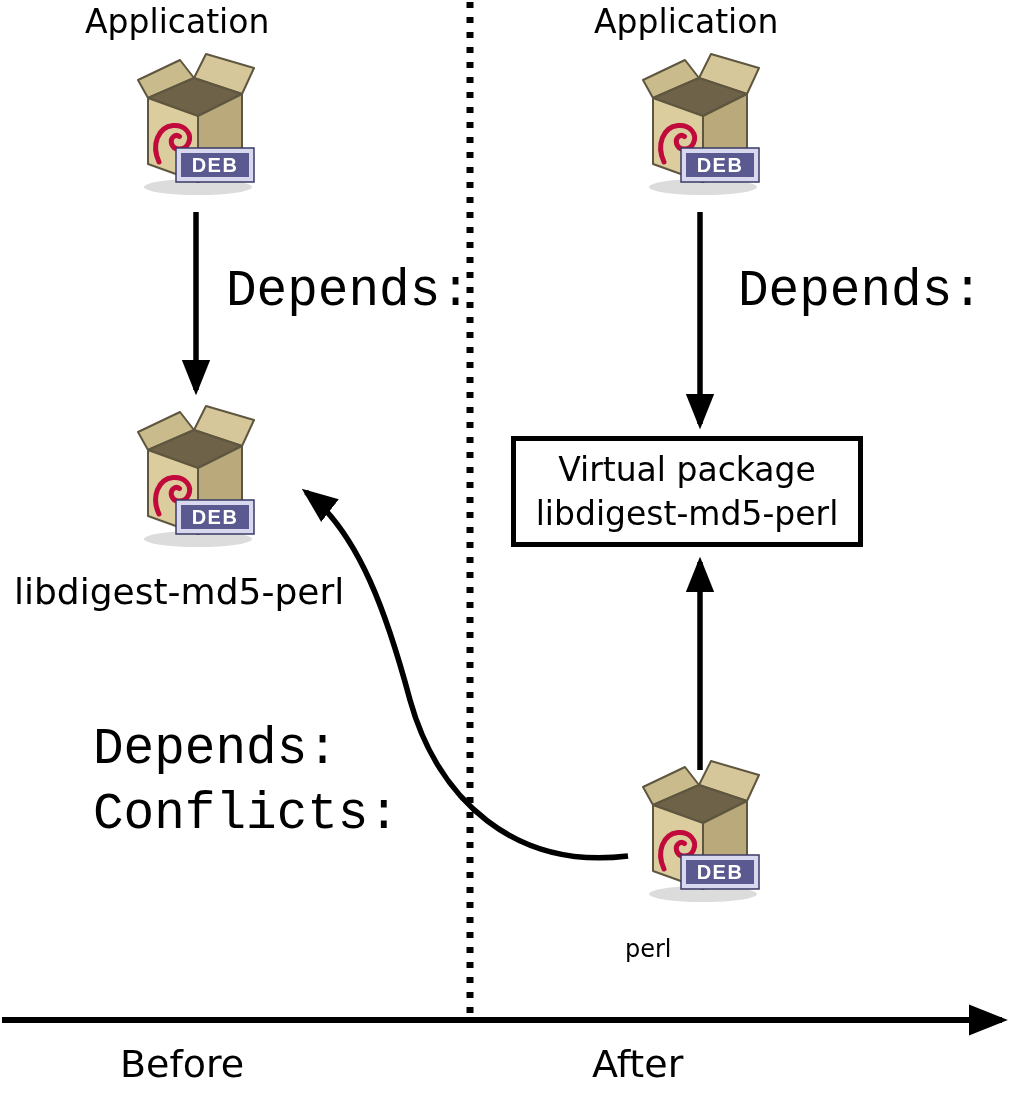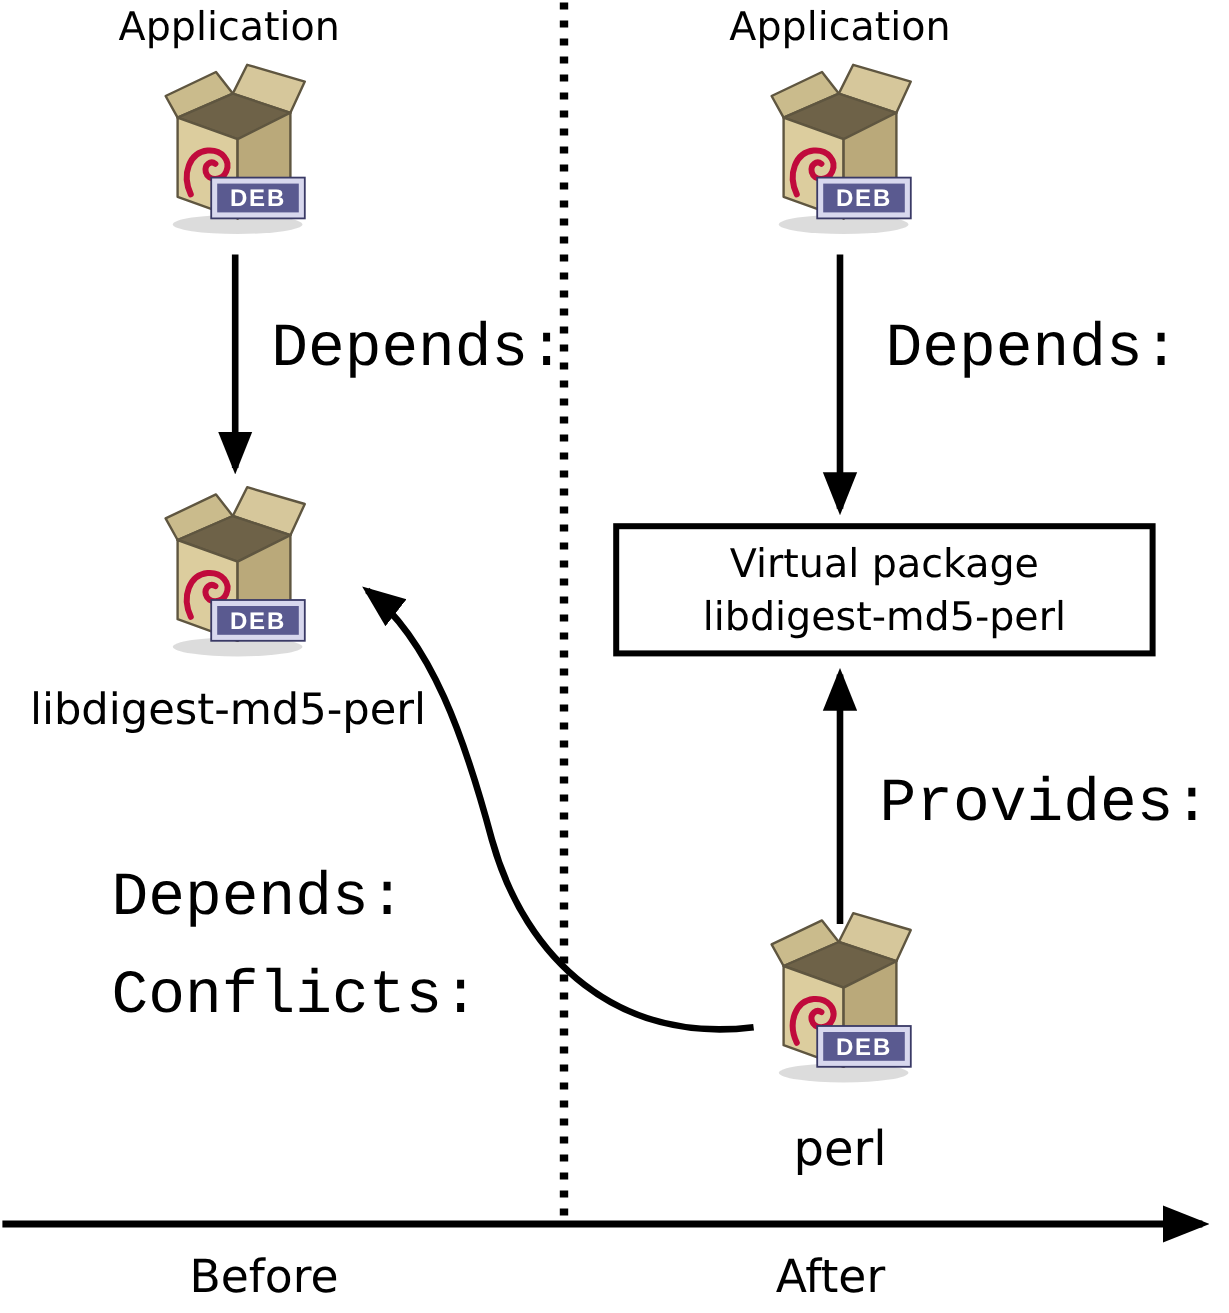--- a/index.html
+++ b/index.html
@@ -4,23 +4,23 @@
 <style>
   * { margin:0; padding:0; box-sizing:border-box; }
   html,body { background:#ffffff; }
   body { font-family:"DejaVu Sans","Liberation Sans",sans-serif; color:#000; }
   .canvas { position:relative; width:1024px; height:1094px; background:#ffffff; overflow:hidden; }
   .overlay { position:absolute; left:0; top:0; width:1024px; height:1094px; }
   .pkg { position:absolute; width:150px; height:150px; }
   .label { position:absolute; color:#000; white-space:nowrap; line-height:1.1; }
   .sans { font-family:"DejaVu Sans","Liberation Sans",sans-serif; }
   .mono { font-family:"Liberation Mono","DejaVu Sans Mono",monospace; font-size:51px; }
-  .center { text-align:center; }
+  .center { text-align:left; }
   .vbox {
-    position:absolute; left:511px; top:436px; width:452px; height:111px;
+    position:absolute; left:511px; top:436px; width:352px; height:111px;
     border:5px solid #000; background:#ffffff;
     display:flex; flex-direction:column; align-items:center; justify-content:center;
     font-size:33px; line-height:1.32; text-align:center;
   }
 </style>
 </head>
 <body>
 
 <div class="canvas">
 
@@ -62,40 +62,39 @@
   <div class="label mono" style="left:226px; top:264px;">Depends:</div>
 
   <svg class="pkg" style="left:118px; top:402px;" viewBox="0 0 150 150">
     <use href="#deb-pkg"></use>
   </svg>
 
   <div class="label sans center" style="left:14px; top:572px; width:352px; font-size:36px;">libdigest-md5-perl</div>
 
   <div class="label mono" style="left:93px; top:722px;">Depends:</div>
 
-  <div class="label mono" style="left:93px; top:787px;margin-top:16px;">Conflicts:</div>
+  <div class="label mono" style="left:93px; top:787px;">Conflicts:</div>
 
   <div class="label sans center" style="left:594px; top:4px; width:212px; font-size:33px;">Application</div>
 
   <svg class="pkg" style="left:623px; top:50px;" viewBox="0 0 150 150">
     <use href="#deb-pkg"></use>
   </svg>
 
   <div class="label mono" style="left:738px; top:264px;">Depends:</div>
 
   <div class="vbox">
     <div>Virtual package</div>
     <div>libdigest-md5-perl</div>
   </div>
 
-  <div class="label mono" style="left:733px; top:643px;">Provides:</div>
 
   <svg class="pkg" style="left:623px; top:757px;" viewBox="0 0 150 150">
     <use href="#deb-pkg"></use>
   </svg>
 
-  <div class="label sans center" style="left:625px; top:936px; width:150px; font-size:40px;">perl</div>
+  <div class="label sans center" style="left:625px; top:936px; width:150px; font-size:24px;">perl</div>
 
   <div class="label sans center" style="left:592px; top:1044px; width:200px; font-size:38px;">After</div>
 
   <div class="label sans center" style="left:120px; top:1044px; width:200px; font-size:38px;">Before</div>
 
 </div>
 
 </body></html>

